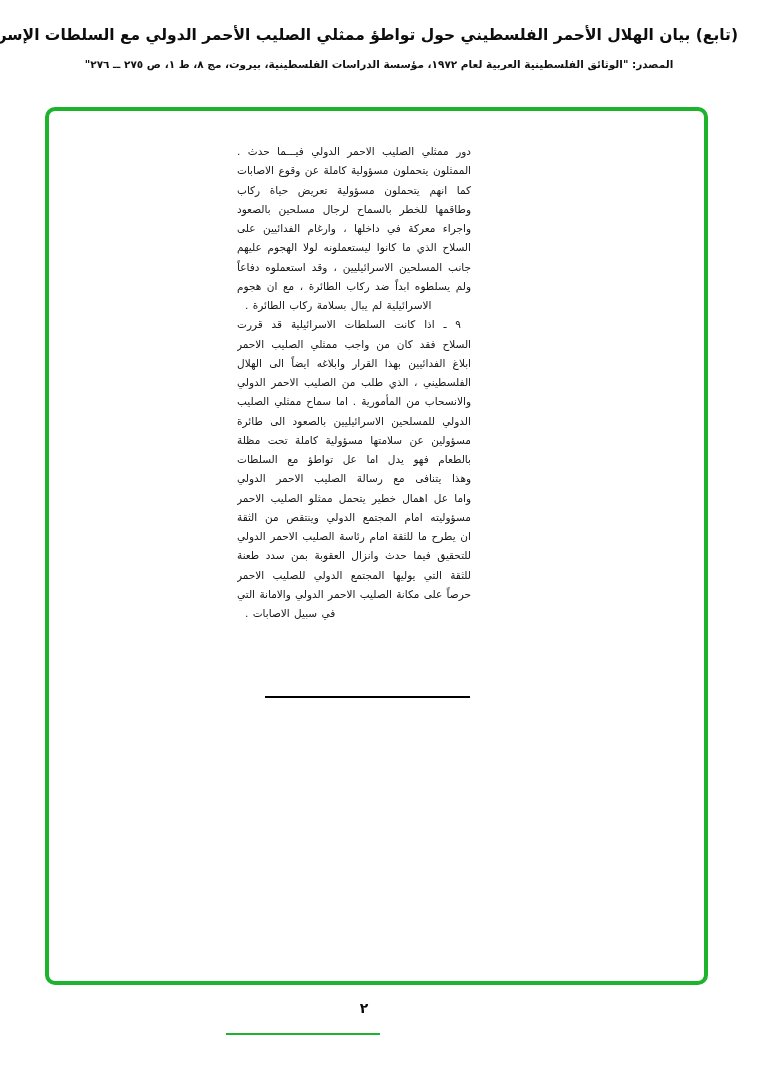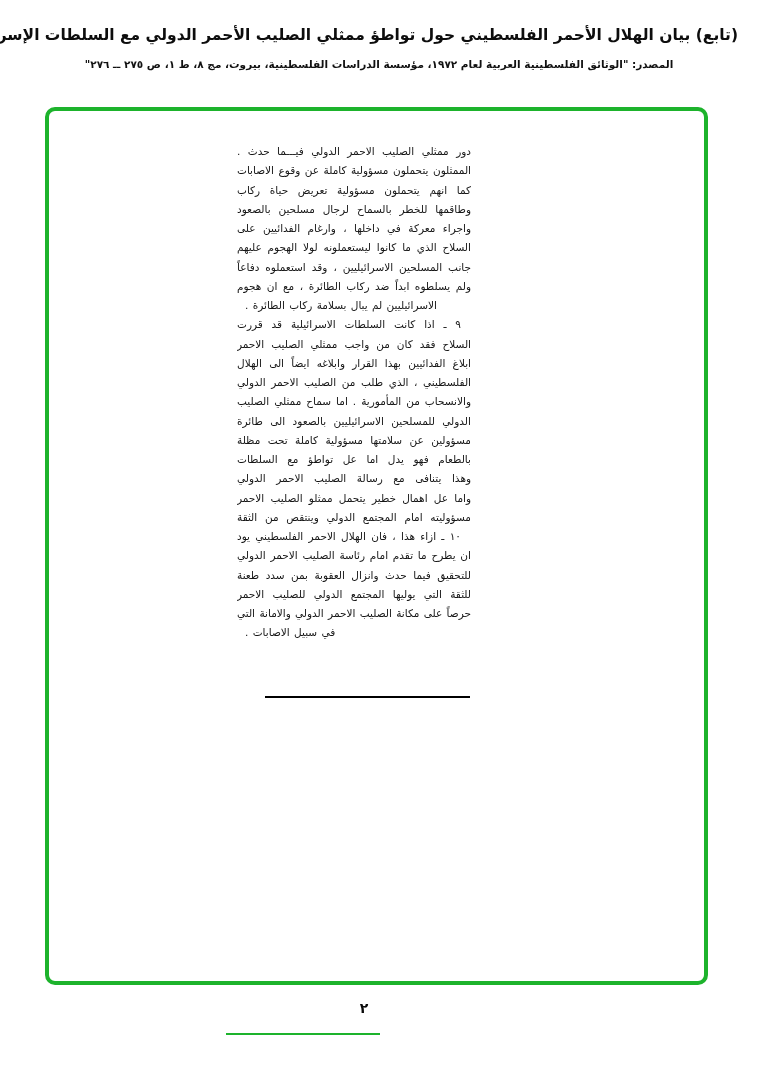--- a/index.html
+++ b/index.html
@@ -105,34 +105,33 @@
 
   <div class="text-column">
       <div class="ln justify">دور ممثلي الصليب الاحمر الدولي فيـــما حدث . فهؤلاء</div>
       <div class="ln justify">الممثلون يتحملون مسؤولية كاملة عن وقوع الاصابات ،</div>
       <div class="ln justify">كما انهم يتحملون مسؤولية تعريض حياة ركاب الطائرة</div>
       <div class="ln justify">وطاقمها للخطر بالسماح لرجال مسلحين بالصعود الى الطائرة</div>
       <div class="ln justify">واجراء معركة في داخلها ، وارغام الفدائيين على استعمال</div>
       <div class="ln justify">السلاح الذي ما كانوا ليستعملونه لولا الهجوم عليهم من</div>
       <div class="ln justify">جانب المسلحين الاسرائيليين ، وقد استعملوه دفاعاً عن النفس</div>
       <div class="ln justify">ولم يسلطوه ابداً ضد ركاب الطائرة ، مع ان هجوم المسلحين</div>
-      <div class="ln para-end">الاسرائيليين لم يبال بسلامة ركاب الطائرة .</div>
+      <div class="ln para-end">الاسرائيلية لم يبال بسلامة ركاب الطائرة .</div>
       <div class="ln indent">٩ ـ اذا كانت السلطات الاسرائيلية قد قررت استعمال</div>
       <div class="ln justify">السلاح فقد كان من واجب ممثلي الصليب الاحمر الدولي</div>
       <div class="ln justify">ابلاغ الفدائيين بهذا القرار وابلاغه ايضاً الى الهلال الاحمر</div>
       <div class="ln justify">الفلسطيني ، الذي طلب من الصليب الاحمر الدولي التدخل ،</div>
       <div class="ln justify">والانسحاب من المأمورية . اما سماح ممثلي الصليب الاحمر</div>
       <div class="ln justify">الدولي للمسلحين الاسرائيليين بالصعود الى طائرة اصبحوا</div>
       <div class="ln justify">مسؤولين عن سلامتها مسؤولية كاملة تحت مظلة تزويدها</div>
       <div class="ln justify">بالطعام فهو يدل اما عل تواطؤ مع السلطات الاسرائيلية ،</div>
       <div class="ln justify">وهذا يتنافى مع رسالة الصليب الاحمر الدولي والتزاماته ،</div>
       <div class="ln justify">واما عل اهمال خطير يتحمل ممثلو الصليب الاحمر الدولي</div>
       <div class="ln justify">مسؤوليته امام المجتمع الدولي وينتقص من الثقة الموضوعة بهم .</div>
-      <div class="ln indent">١٠ ـ ازاء هذا ، فان الهلال الاحمر الفلسطيني يود</div>
-      <div class="ln justify">ان يطرح ما تقدم امام رئاسة الصليب الاحمر الدولي</div>
+      <div class="ln justify">ان يطرح ما للثقة امام رئاسة الصليب الاحمر الدولي</div>
       <div class="ln justify">للتحقيق فيما حدث وانزال العقوبة بمن سدد طعنة خطيرة</div>
       <div class="ln justify">للثقة التي يوليها المجتمع الدولي للصليب الاحمر الدولي</div>
       <div class="ln justify">حرصاً على مكانة الصليب الاحمر الدولي والامانة التي يتحملها</div>
       <div class="ln para-end">في سبيل الاصابات .</div>
     </div>
 
   <div class="black-rule"></div>
 
   <div class="page-number">٢</div>
 

